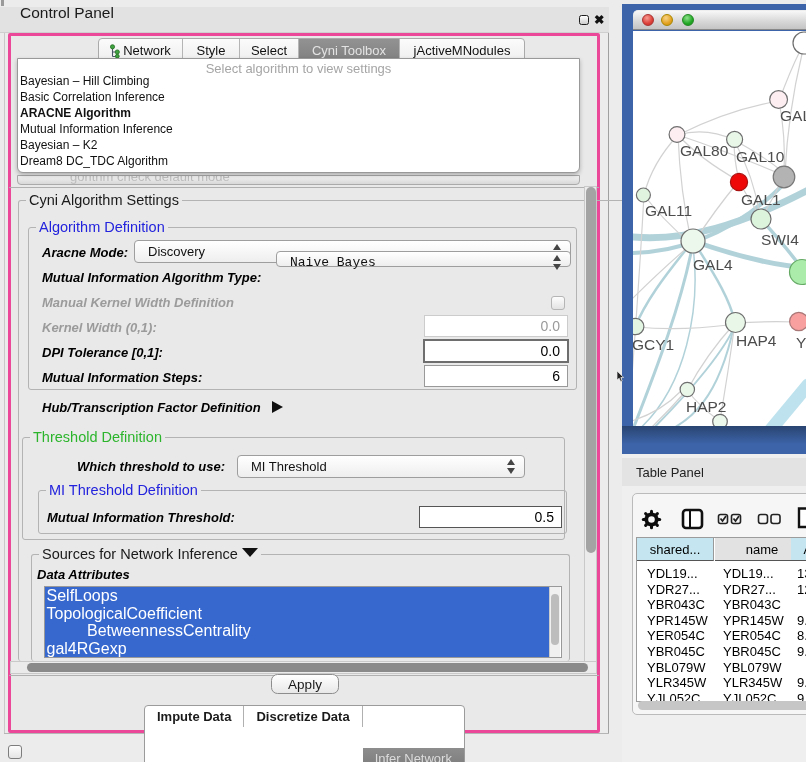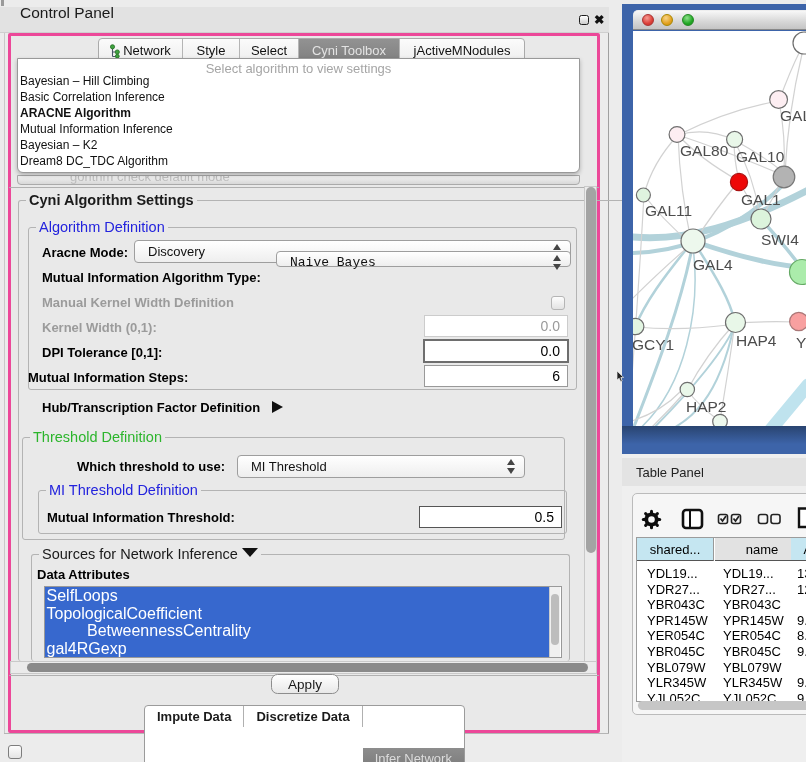--- a/index.html
+++ b/index.html
@@ -22,21 +22,21 @@
 #popup { position:absolute; left:6px; top:22px; width:563px; height:115px; background:#fff; border:1px solid #999; border-radius:0 0 6px 6px; box-shadow:0 2px 4px rgba(0,0,0,0.25); z-index:40; }
 #popup .prompt { position:absolute; left:0; top:2px; width:100%; text-align:center; font-size:13px; color:#a5a5a5; }
 #popup .it { position:absolute; left:2px; font-size:12px; color:#111; }
 
 #sliver { position:absolute; left:6px; top:139px; width:563px; height:10px; overflow:hidden; color:#bdbdbd; font-size:13px; background:linear-gradient(#f2f2f2,#d8d8d8); border:1px solid #aaa; border-radius:0 0 4px 4px; z-index:2; }
 
 .fs { position:absolute; border:1px solid #b3b3b3; border-radius:3px; }
 .fs > .lab { position:absolute; top:-9px; left:7px; background:#e9e9e9; padding:0 3px; font-size:14.5px; white-space:nowrap; }
 .blue { color:#2323dd; }
 .green { color:#2cb52c; }
-b.l { font-size:13px; color:#000; position:absolute; white-space:nowrap; }
+b.l { font-size:13px; color:#000; position:absolute; white-space:nowrap;font-style:italic; }
 b.dis { color:#9b9b9b; }
 
 .combo { position:absolute; background:linear-gradient(#ffffff,#eeeeee); border:1px solid #9e9e9e; border-radius:4px; font-size:13px; color:#111; }
 .combo span.txt { position:absolute; left:13px; top:3px; }
 .combo .arr { position:absolute; right:8px; top:3px; width:9px; height:15px; }
 .arr:before { content:""; position:absolute; left:0; top:0; width:0; height:0; border-left:4.5px solid transparent; border-right:4.5px solid transparent; border-bottom:6px solid #444; }
 .arr:after { content:""; position:absolute; left:0; bottom:0; width:0; height:0; border-left:4.5px solid transparent; border-right:4.5px solid transparent; border-top:6px solid #444; }
 .field { position:absolute; background:#fff; font-size:14px; color:#000; text-align:right; padding:2px 7px 0 0; }
 
 #dlist { position:absolute; background:#fff; border:1px solid #999; }
@@ -111,21 +111,21 @@
   </div>
 </div>
 <svg class="abs" width="10" height="12" viewBox="0 0 10 12" style="left:616px;top:371px;z-index:50;">
     <path d="M1,0 L1,9 L3.2,7.2 L4.6,10.6 L6.2,9.9 L4.8,6.6 L7.6,6.4 Z" fill="#222" stroke="#eee" stroke-width="0.7"></path>
   </svg>
 <div id="form" style="position:absolute;left:0;top:0;width:806px;height:762px;pointer-events:none;">
 
   <div class="abs" style="left:9px;top:187px;width:590px;height:1px;background:#b0b0b0;"></div>
   <div class="abs" style="left:9px;top:675px;width:590px;height:1px;background:#b0b0b0;"></div>
 
-  <div class="fs" style="left:18px;top:200px;width:660px;height:461px;border-bottom:none;font-weight:bold;">
+  <div class="fs" style="left:18px;top:200px;width:660px;height:461px;border-bottom:none;">
     <span class="lab" style="color:#1a1a1a;">Cyni Algorithm Settings</span>
   </div>
 
   <div class="fs" style="left:28px;top:227px;width:549px;height:163px;">
     <span class="lab blue">Algorithm Definition</span>
   </div>
   <b class="l" style="left:42px;top:245px;">Aracne Mode:</b>
   <div class="combo" style="left:134px;top:240px;width:437px;height:23px;">
       <span class="txt">Discovery</span>
       <span class="arr"></span>
@@ -134,21 +134,21 @@
   <div class="combo" style="left:276px;top:251px;width:295px;height:16px;font-family:Liberation Mono, monospace;">
       <span class="txt">Naive Bayes</span>
       <span class="arr"></span>
     </div>
   <b class="l dis" style="left:42px;top:295px;">Manual Kernel Width Definition</b>
   <div class="abs" style="left:551px;top:296px;width:14px;height:14px;background:linear-gradient(#fdfdfd,#e3e3e3);border:1px solid #b5b5b5;border-radius:3px;"></div>
   <b class="l dis" style="left:42px;top:320px;">Kernel Width (0,1):</b>
   <div class="field" style="left:424px;top:315px;width:144px;height:22px;border:1px solid #ccc;color:#9a9a9a;">0.0</div>
   <b class="l" style="left:42px;top:345px;">DPI Tolerance [0,1]:</b>
   <div class="field" style="left:423px;top:339px;width:146px;height:24px;border:2px solid #6e6e6e;">0.0</div>
-  <b class="l" style="left:28px;top:370px;">Mutual Information Steps:</b>
+  <b class="l" style="left:42px;top:370px;">Mutual Information Steps:</b>
   <div class="field" style="left:424px;top:365px;width:144px;height:22px;border:1px solid #999;">6</div>
   <b class="l" style="left:42px;top:400px;">Hub/Transcription Factor Definition</b>
   <div class="abs" style="left:272px;top:401px;width:0;height:0;border-left:11px solid #111;border-top:6px solid transparent;border-bottom:6px solid transparent;"></div>
 
   <div class="fs" style="left:22px;top:437px;width:543px;height:103px;">
     <span class="lab green">Threshold Definition</span>
   </div>
   <b class="l" style="left:77px;top:459px;">Which threshold to use:</b>
   <div class="combo" style="left:237px;top:455px;width:288px;height:23px;">
       <span class="txt">MI Threshold</span>

